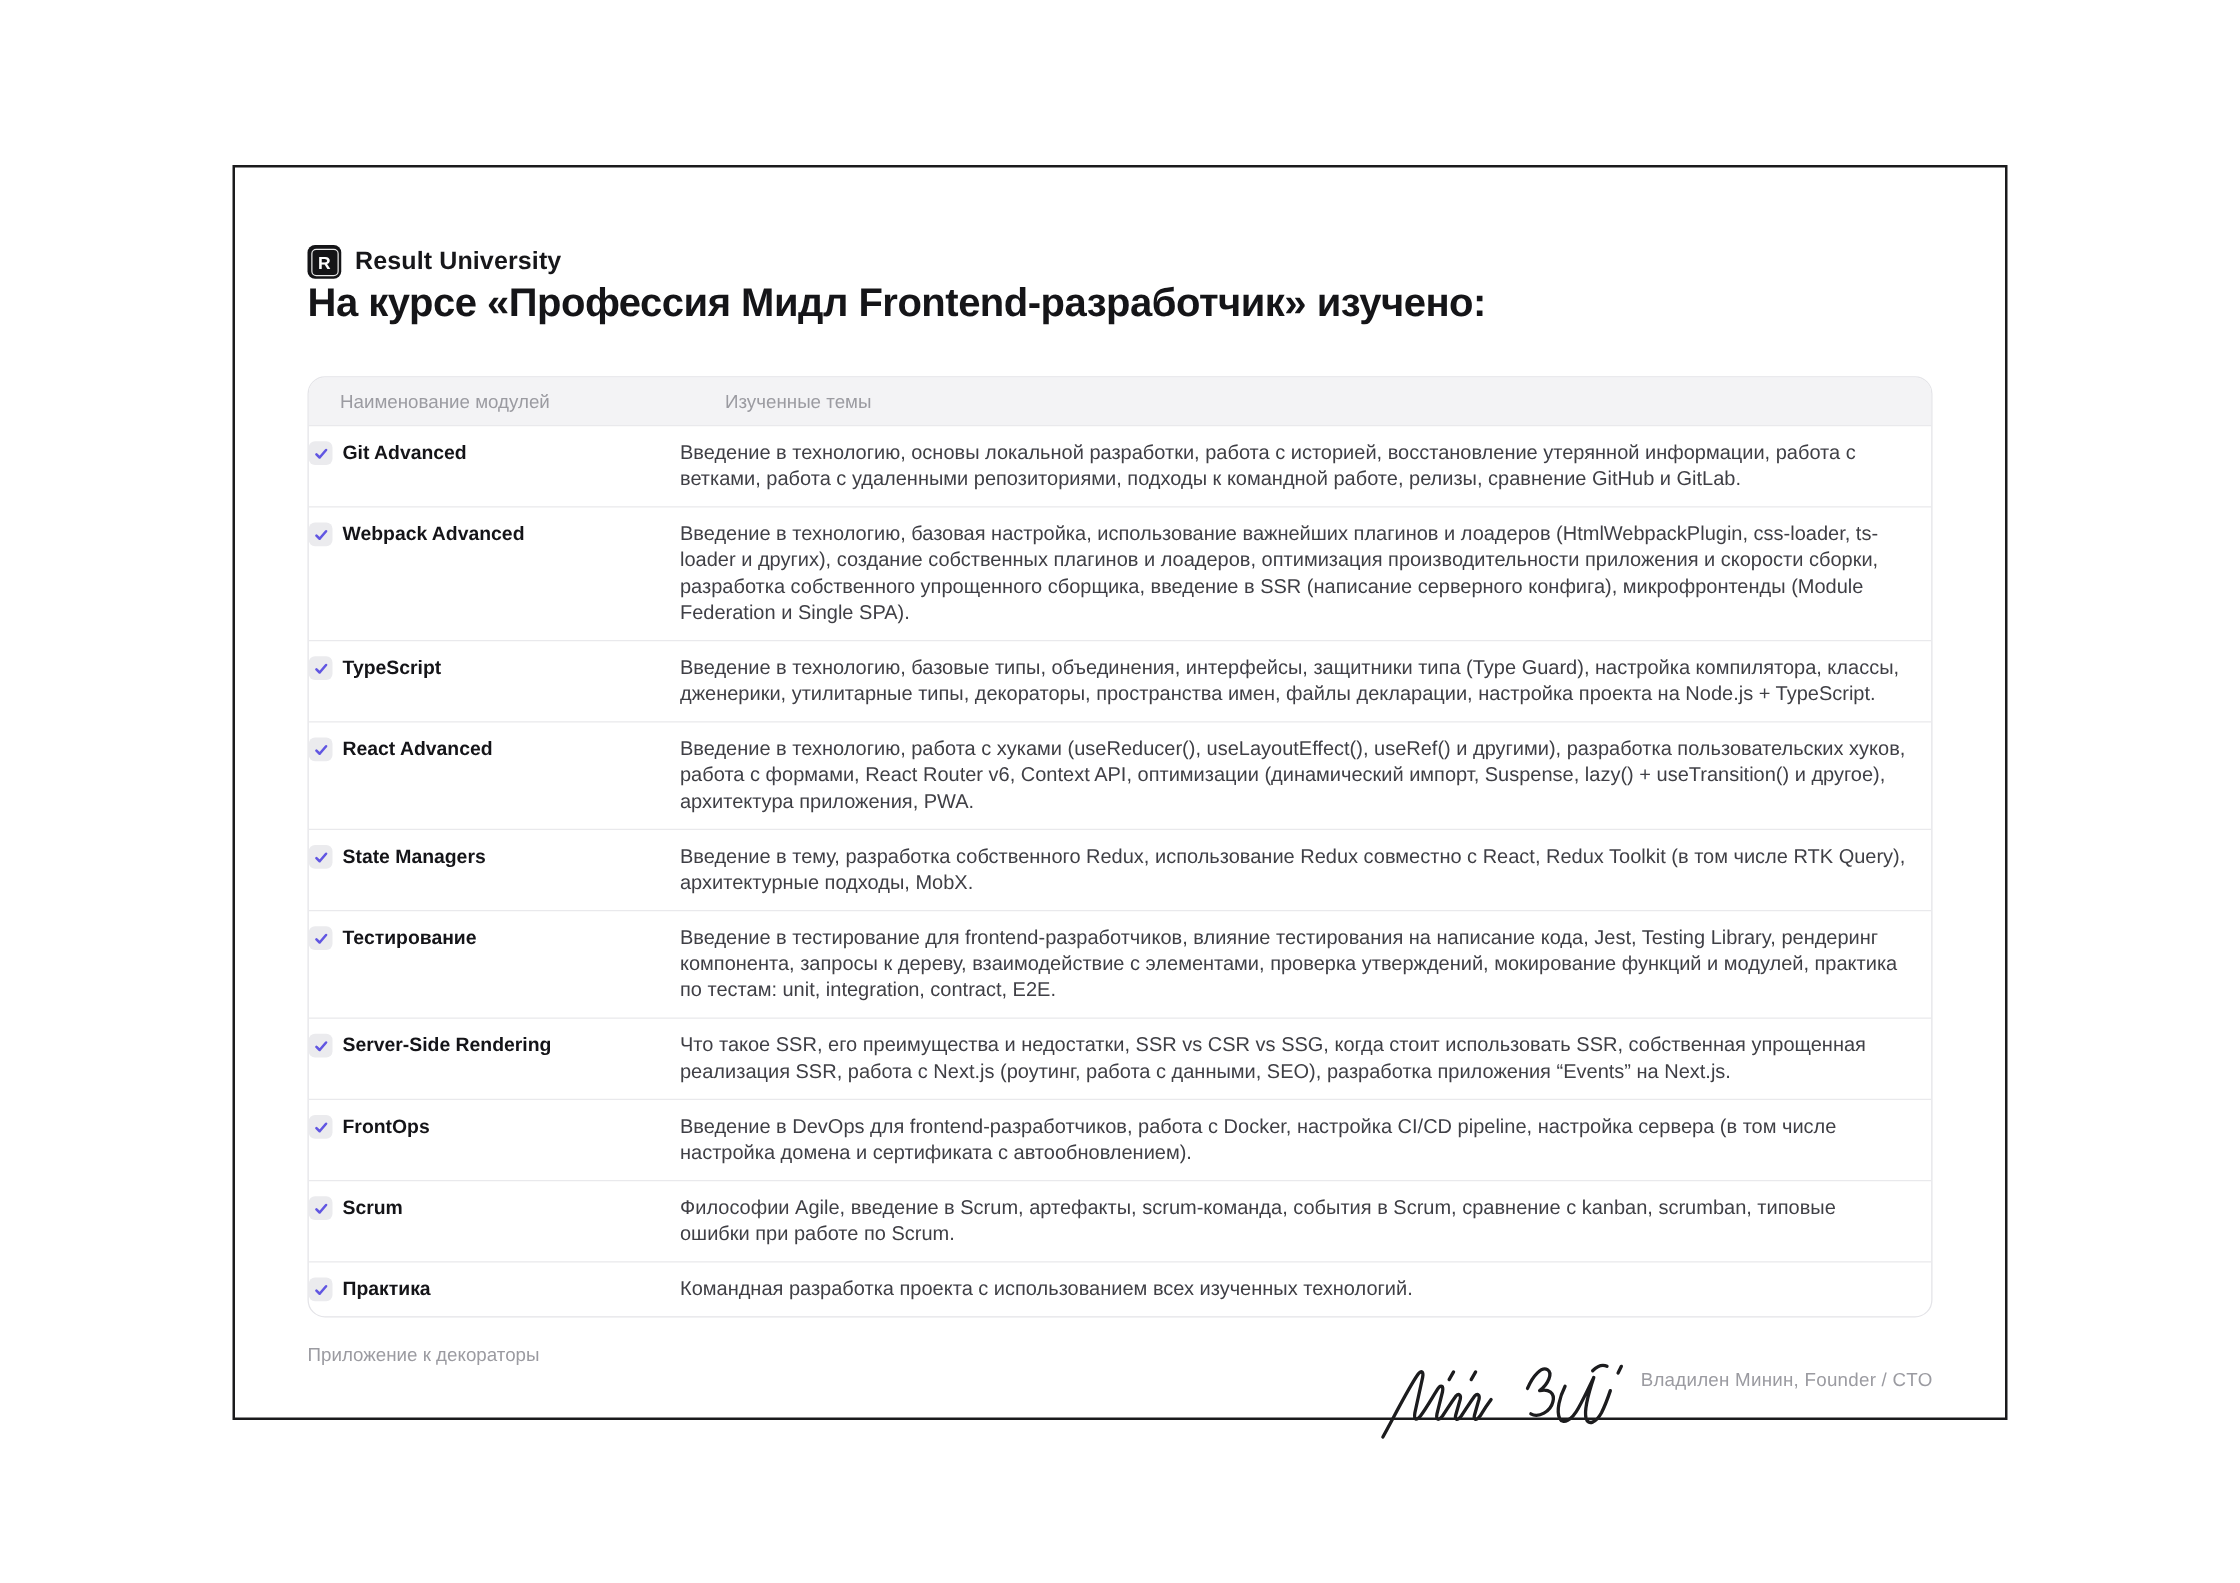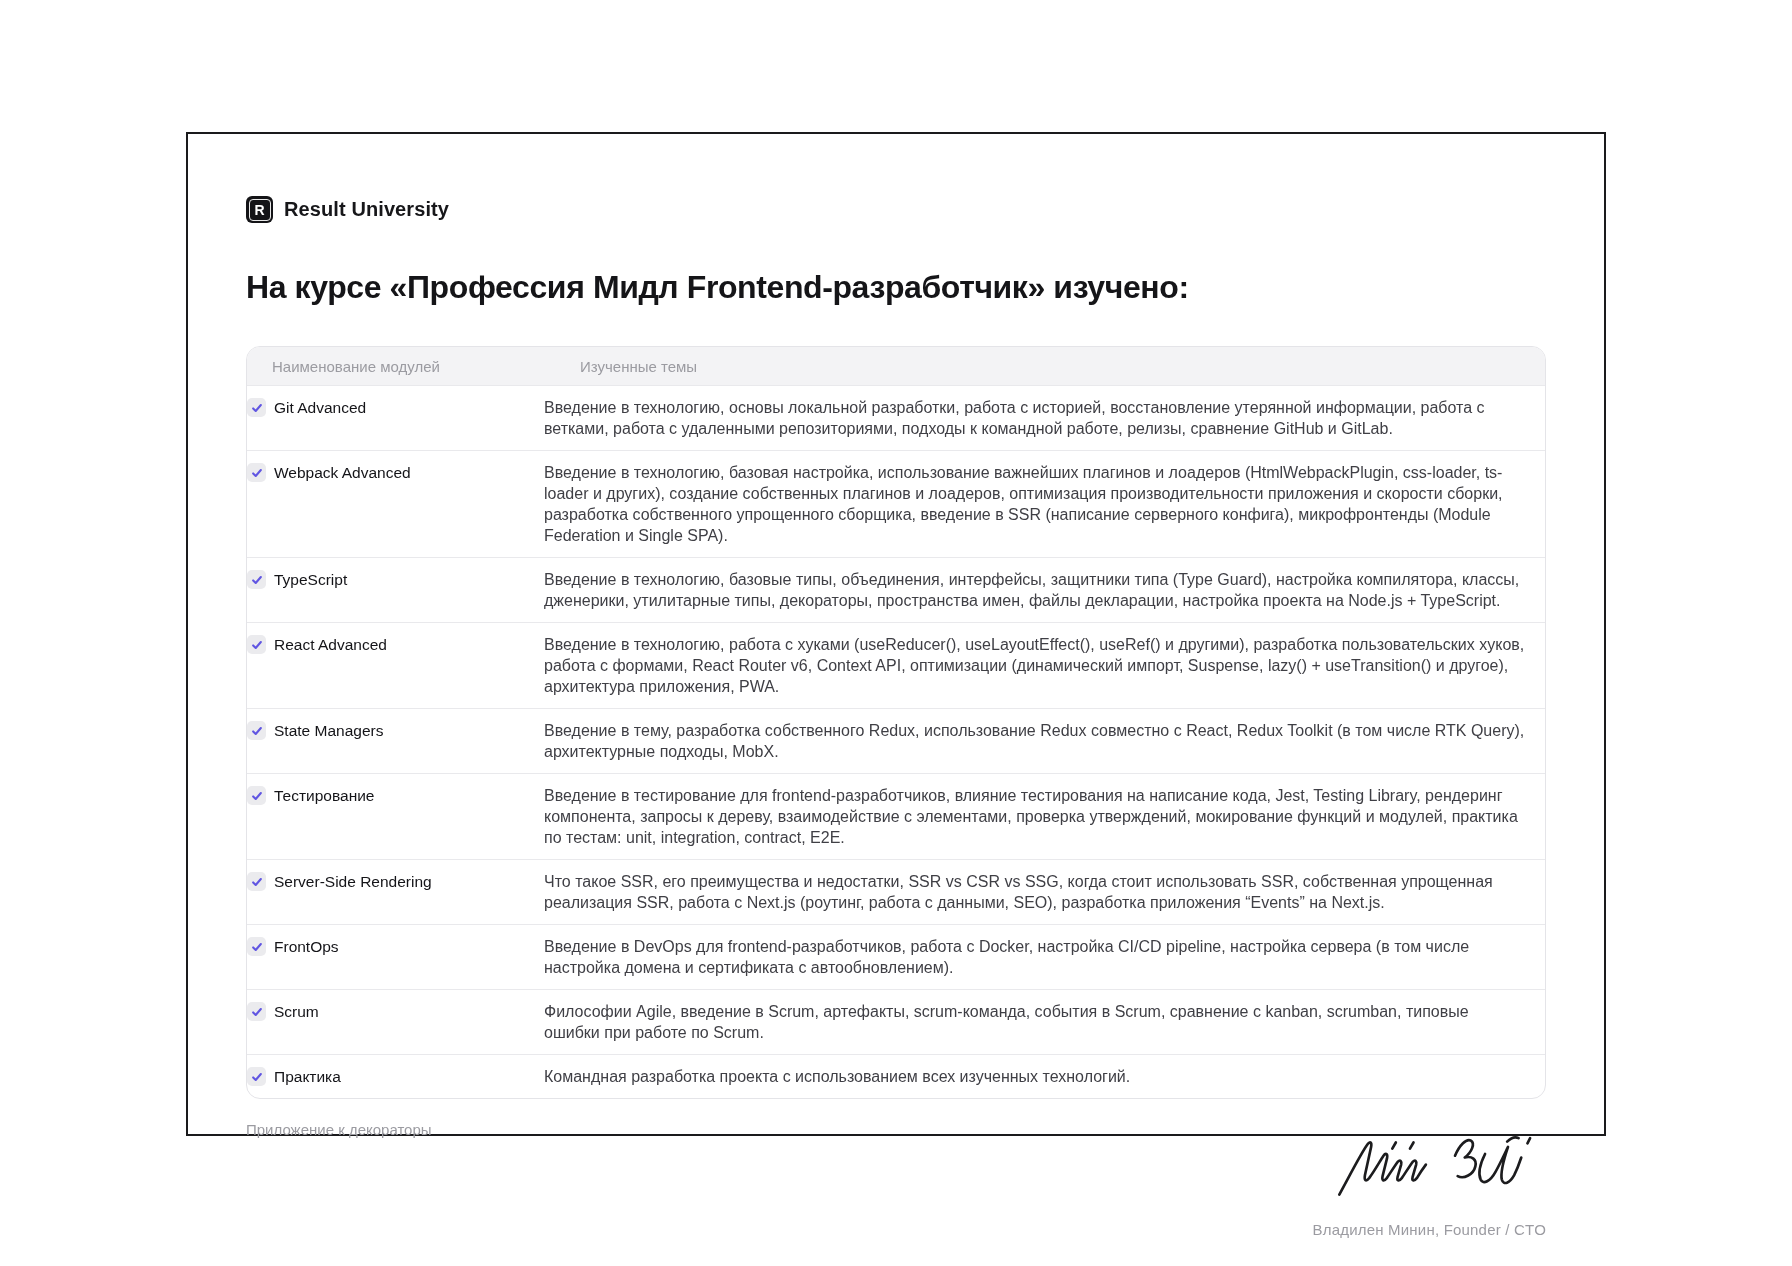--- a/index.html
+++ b/index.html
@@ -20,21 +20,21 @@
   }
   .logo-key::after {
     content:""; position:absolute; inset:2.5px; border:1.5px solid #ffffff; border-radius:4px;
     opacity:.9; pointer-events:none;
   }
   .logo-key span { position:relative; z-index:1; background:#141417; padding:0 1px; line-height:1; }
   .brand-name { font-size:20px; font-weight:600; color:#17171a; letter-spacing:.1px; }
 
   
   .page-title {
-    margin-top:45px; font-size:32px; line-height:38px; font-weight:800;
+    font-size:32px; line-height:38px; font-weight:800;
     color:#151518; letter-spacing:-.4px;
   }
 
   
   .mod-table {
     margin-top:40px; width:100%;
     border:1px solid var(--border,#e4e4e8); border-radius:14px;
     overflow:hidden; background:#fff;
   }
   .t-head {
@@ -44,29 +44,29 @@
   .t-row { display:flex; border-top:1px solid #e9e9ec; align-items:stretch; }
   .col-module { width:297px; flex:0 0 297px; padding-left:25px; }
   .col-topics { flex:1 1 auto; padding-right:18px; }
   .t-head .col-topics { padding-right:0;margin-left:36px; }
 
   .cell-module { display:flex; align-items:flex-start; padding:11px 0; }
   .checkbox {
     width:19px; height:19px; border-radius:5px; background:var(--checkbox-bg,#ebebee);
     display:flex; align-items:center; justify-content:center; flex:0 0 19px; margin-top:1px;
   }
-  .module-name { margin-left:8px; font-size:15.5px; font-weight:400; color:#141418; line-height:21px; }
+  .module-name { margin-left:8px; font-size:15.5px; font-weight:700; color:#141418; line-height:21px; }
   .cell-topics {
     padding:11px 18px 11px 0; font-size:16px; line-height:21px; color:#3f3f45; flex:1 1 auto;
   }
 
   
   .footer { display:flex; justify-content:space-between; align-items:flex-start; }
   .cert-note { margin-top:22px; font-size:15px; color:var(--muted,#9b9ba1); }
-  .sign-block { display:flex; flex-direction:column; align-items:flex-end; margin-top:30px; }
+  .sign-block { display:flex; flex-direction:row; margin-top:30px; }
   .signature { width:212px; height:80px; }
   .signatory { margin-top:12px; font-size:15px; color:var(--muted,#9b9ba1); letter-spacing:.2px; }
 </style>
 </head>
 <body>
 
 <div id="canvas">
   <div class="card">
 
     <div class="brand">

